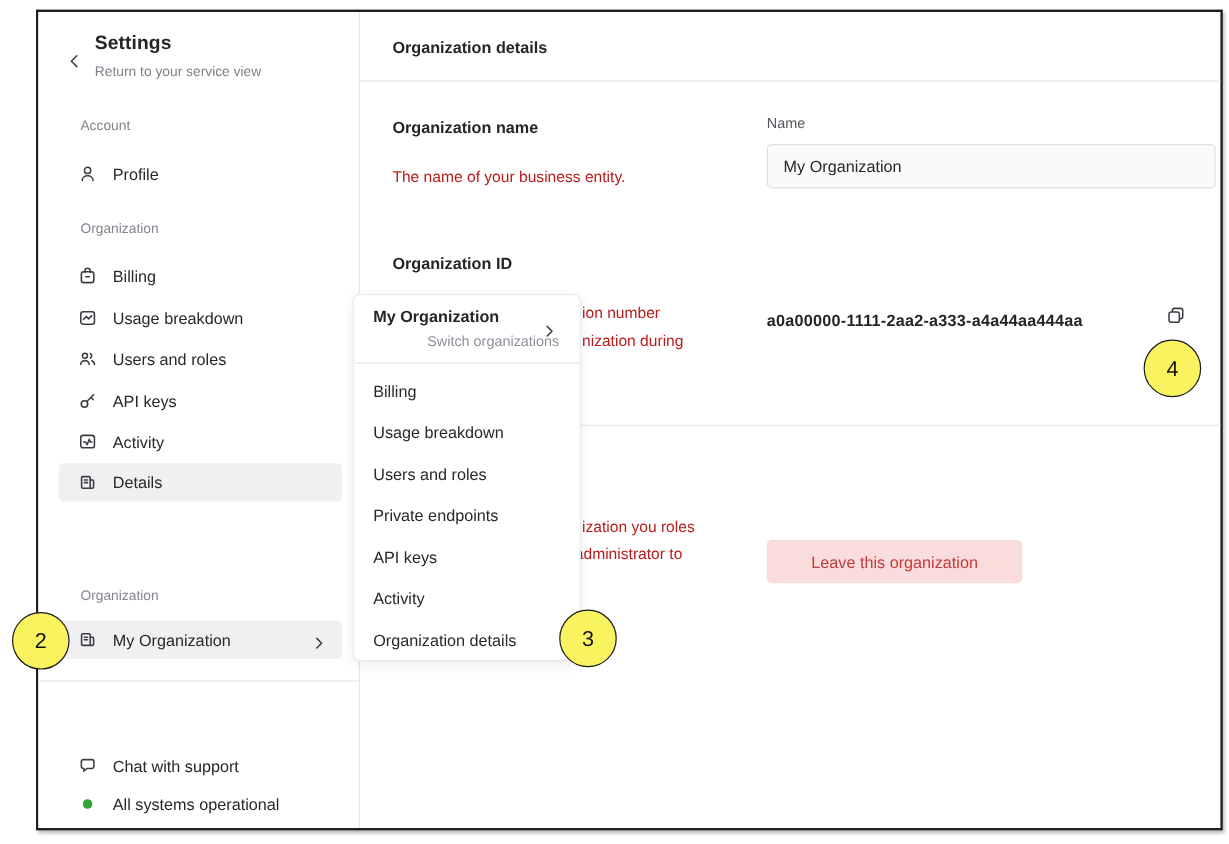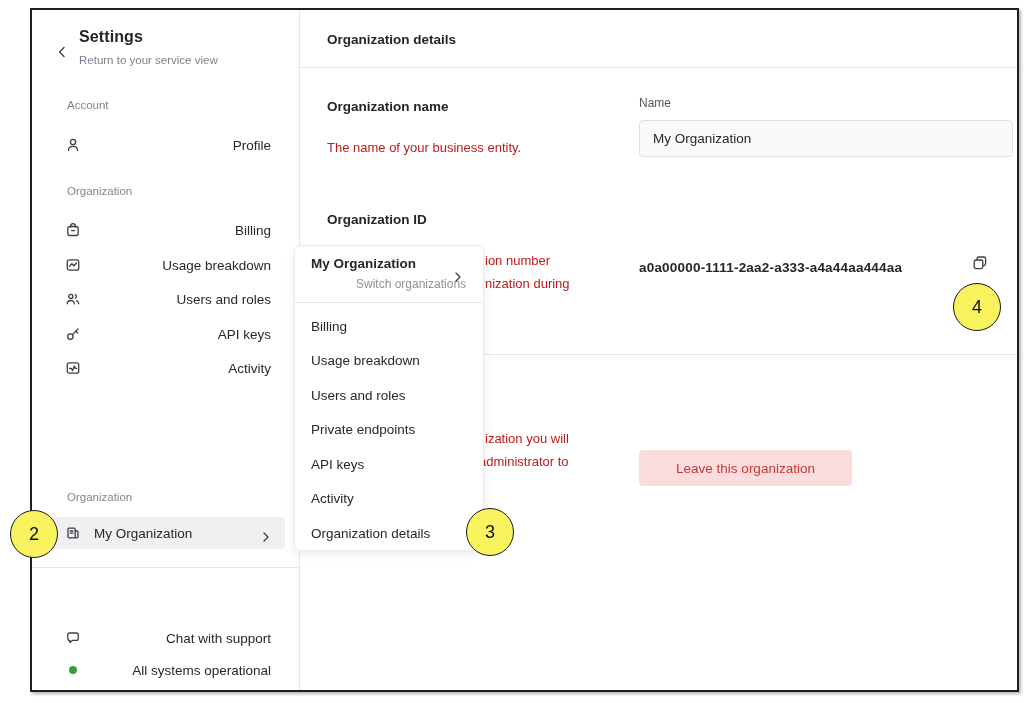--- a/index.html
+++ b/index.html
@@ -9,21 +9,21 @@
     position:absolute; left:30px; top:8px; width:989px; height:684px;
     background:#ffffff; border:2px solid #1e1e1e;
     box-shadow:2px 2px 3px rgba(0,0,0,0.30);
   }
   
   .sidebar { position:absolute; left:0; top:0; width:268px; height:100%; border-right:1px solid #e7e7ea; background:#fff; }
   .back-chevron { position:absolute; left:24px; top:34px; width:12px; height:12px; cursor:pointer; }
   .sb-title { position:absolute; left:47px; top:18px; font-size:16px; font-weight:700; color:#232629; letter-spacing:.1px; }
   .sb-subtitle { position:absolute; left:47px; top:44px; font-size:11.5px; color:#7c818b; }
   .sb-section { position:absolute; left:35px; font-size:11.5px; color:#83868e;text-align:right; }
-  .sb-row { position:absolute; left:17px; width:236px; height:32px; display:flex; align-items:center; padding:0 14px 0 16px; border-radius:4px; cursor:pointer;justify-content:space-between; }
+  .sb-row { position:absolute; left:17px; width:236px; height:32px; display:flex; align-items:center; padding:0 14px 0 16px; border-radius:4px; cursor:pointer; }
   .sb-row.active { background:#f0f0f2; }
   .sb-row .ic { width:16px; height:16px; flex:0 0 16px; display:flex; align-items:center; justify-content:center; }
   .sb-row .lbl { margin-left:13px; font-size:13.5px; color:#26282b; white-space:nowrap; }
   .sb-row .chev-r { margin-left:auto; width:10px; height:10px; }
   .sb-divider { position:absolute; left:0; top:557px; width:268px; height:1px; background:#e7e7ea; }
   .dot-green { width:8px; height:8px; border-radius:50%; background:#37a13a; }
   svg.stroke { fill:none; stroke:#3a3e44; stroke-width:1.3; stroke-linecap:round; stroke-linejoin:round; }
   
   .main { position:absolute; left:268px; top:0; right:0; height:100%; }
   .main-header { position:absolute; left:27px; top:22px; font-size:13.5px; font-weight:700; color:#232629; }
@@ -117,20 +117,30 @@
       </div>
       <div class="sb-row" style="top:342px">
         <span class="ic">
           <svg class="stroke" width="16" height="16" viewBox="0 0 16 16">
               <rect x="2.3" y="2.8" width="11.4" height="10.4" rx="2"></rect>
               <path d="M4.6 8.4h1.7l1.3 2.2 1.8-4.6 1 2.4h1.3"></path>
             </svg>
         </span>
         <span class="lbl">Activity</span>
       </div>
+      <div class="sb-row active" style="top:376px">
+        <span class="ic">
+          <svg class="stroke" width="16" height="16" viewBox="0 0 16 16">
+              <rect x="3" y="3.2" width="7.2" height="9.6" rx="1"></rect>
+              <path d="M10.2 6h1.8a1 1 0 0 1 1 1v4.8a1 1 0 0 1-1 1h-1.8"></path>
+              <path d="M5.3 6h2.6M5.3 8.2h2.6"></path>
+            </svg>
+        </span>
+        <span class="lbl">Details</span>
+      </div>
 
       <div class="sb-section" style="top:481px">Organization</div>
 
       <div class="sb-row active" style="top:507px">
         <span class="ic">
           <svg class="stroke" width="16" height="16" viewBox="0 0 16 16">
               <rect x="3" y="3.2" width="7.2" height="9.6" rx="1"></rect>
               <path d="M10.2 6h1.8a1 1 0 0 1 1 1v4.8a1 1 0 0 1-1 1h-1.8"></path>
               <path d="M5.3 6h2.6M5.3 8.2h2.6"></path>
             </svg>
@@ -176,21 +186,21 @@
       <div class="org-id">a0a00000-1111-2aa2-a333-a4a44aa444aa</div>
       <span class="copy-btn">
         <svg class="stroke" width="18" height="18" viewBox="0 0 18 18">
             <rect x="6" y="3" width="8.6" height="8.6" rx="1.8"></rect>
             <rect x="3.2" y="6" width="8.6" height="8.6" rx="1.8" fill="#ffffff"></rect>
           </svg>
       </span>
 
       <div class="hdiv" style="left:0; right:0; top:344px"></div>
 
-      <div class="sec-desc" style="left:185px; top:421px">ization you will</div>
+      <div class="sec-desc" style="left:185px; top:421px">ization you roles</div>
       <div class="sec-desc" style="left:179px; top:444px">administrator to</div>
       <button class="leave-btn">Leave this organization</button>
     </div>
 
     <div class="dropdown">
       <div class="dd-head">
         <div class="dd-name">My Organization</div>
         <div class="dd-sub">Switch organizations</div>
         <span class="dd-chev">
           <svg class="stroke" width="10" height="10" viewBox="0 0 10 10">

